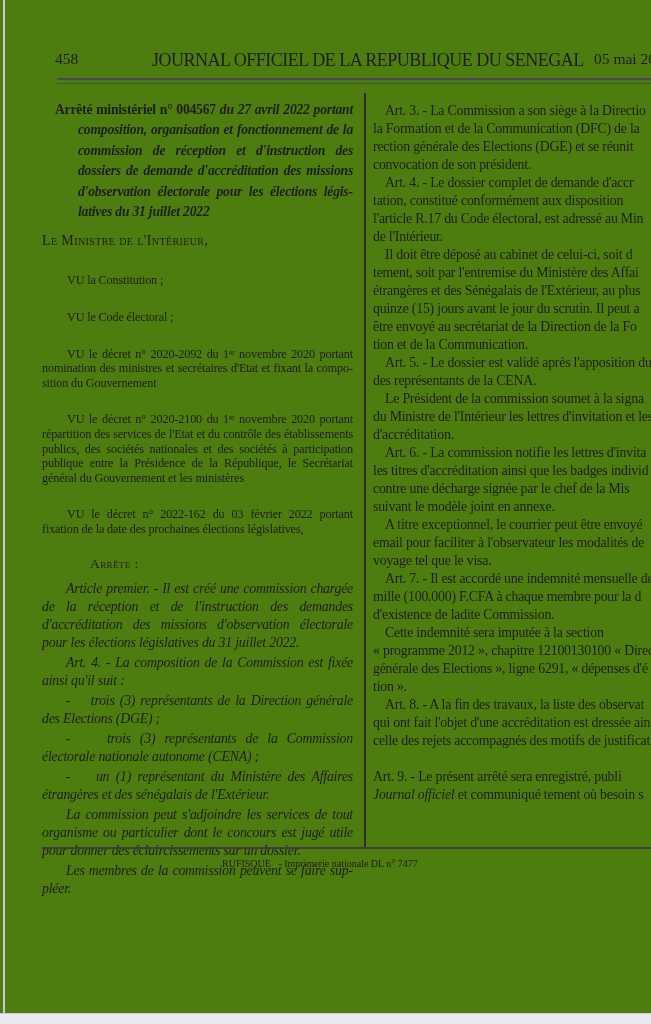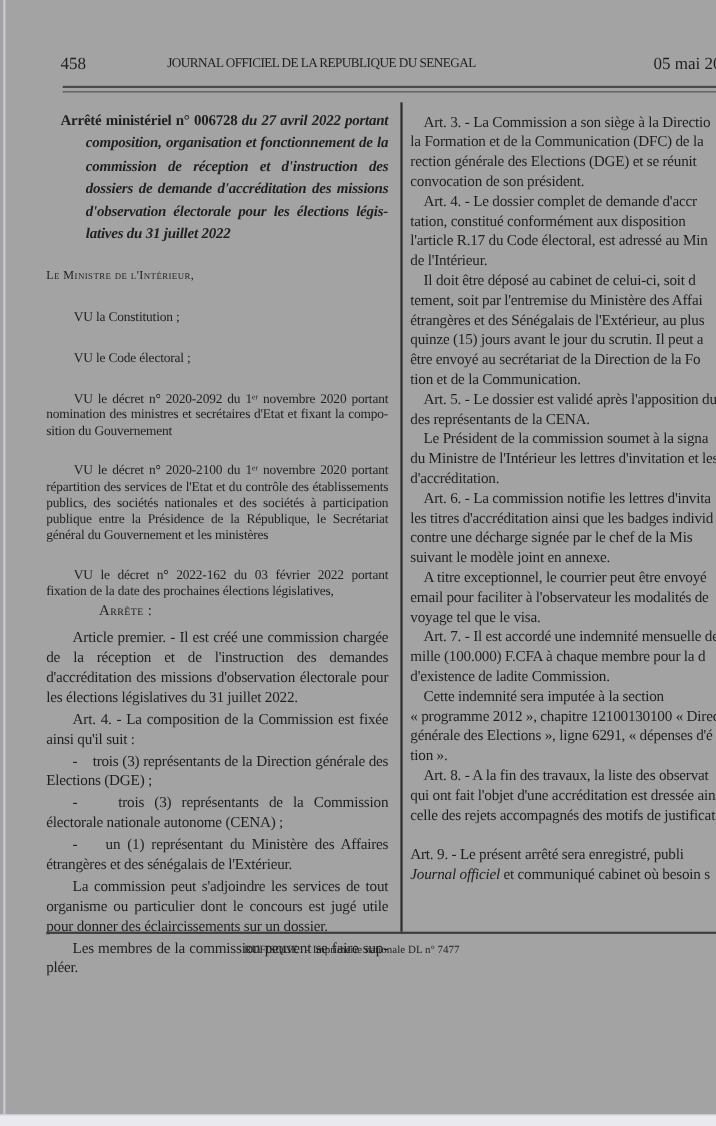--- a/index.html
+++ b/index.html
@@ -1,49 +1,49 @@
 <!DOCTYPE html>
 <html><head>
 <meta charset="utf-8">
 <style>
   html,body{margin:0;padding:0;}
   body{
     width:651px;height:1024px;overflow:hidden;background:#fdfdfe;
     font-family:"Liberation Serif","DejaVu Serif",serif;color:#1f1f1f;
   }
-  .page{position:relative;width:651px;height:1024px;background:#a3a3a3;overflow:hidden;}
+  .page{position:relative;width:651px;height:1024px;background:#4d7c0f;overflow:hidden;}
 
   
   .scan-left-border{position:absolute;left:3px;top:0;width:2px;height:1014px;background:#c9c9d2;}
   .scan-bottom-band{position:absolute;left:0;top:1013px;width:651px;height:11px;background:#e9e9ef;border-top:1px solid #c9c9d2;}
 
   
   .page-number{position:absolute;left:55px;top:50px;font-size:15.5px;}
-  .journal-title{position:absolute;left:152px;top:50px;font-size:12px;letter-spacing:-0.5px;white-space:nowrap;}
+  .journal-title{position:absolute;left:152px;top:50px;font-size:18px;letter-spacing:-0.5px;white-space:nowrap;}
   .issue-date{position:absolute;left:594px;top:50px;font-size:15.5px;white-space:nowrap;}
   .header-rule-1{position:absolute;left:57px;top:78px;width:594px;height:2px;background:#4a4a4a;}
   .header-rule-2{position:absolute;left:57px;top:82.5px;width:594px;height:1.5px;background:#4a4a4a;}
 
   
   .column-divider{position:absolute;left:364px;top:93px;width:1.5px;height:754px;background:#2e2e2e;}
   .footer-rule{position:absolute;left:42px;top:847px;width:609px;height:1.5px;background:#3d3d3d;}
   .printer-imprint{position:absolute;left:222px;top:858px;font-size:10px;white-space:nowrap;}
 
   
   .left-col{position:absolute;left:42px;top:100px;width:311px;}
   .decree-title{
     padding-left:36px;text-indent:-23px;text-align:justify;
     font-size:13.6px;line-height:20.4px;letter-spacing:-0.2px;font-weight:bold;font-style:italic;
   }
   .decree-title .lead{font-style:normal;}
-  .salutation{margin-top:23px;font-size:11px;font-variant:small-caps;letter-spacing:0.4px;}
+  .salutation{margin-top:11px;font-size:14px;font-variant:small-caps;letter-spacing:0.4px;}
   .visa{margin-top:22px;font-size:12.2px;line-height:14.6px;text-indent:25px;text-align:justify;letter-spacing:-0.15px;}
   .visa.first{margin-top:24px;}
-  .decree-word{margin-top:2px;padding-left:48px;font-size:13.5px;font-variant:small-caps;letter-spacing:0.4px;}
-  .body-para{margin-top:2px;font-size:13.8px;line-height:18px;text-indent:24px;text-align:justify;letter-spacing:-0.2px;}
+  .decree-word{margin-top:19px;padding-left:48px;font-size:13.5px;font-variant:small-caps;letter-spacing:0.4px;}
+  .body-para{margin-top:2px;font-size:13.8px;line-height:18px;text-indent:24px;text-align:justify;letter-spacing:-0.2px;font-style:italic;}
   .body-para.first{margin-top:8px;}
 
   
   .right-col{position:absolute;left:373px;top:102px;width:420px;}
   .rp{font-size:13.8px;line-height:18px;text-indent:12px;white-space:pre-line;letter-spacing:-0.2px;}
   .italic{font-style:italic;}
 </style>
 </head>
 <body>
 
@@ -54,21 +54,21 @@
   <div class="page-number">458</div>
   <div class="journal-title">JOURNAL OFFICIEL DE LA REPUBLIQUE DU SENEGAL</div>
   <div class="issue-date">05 mai 2022</div>
   <div class="header-rule-1"></div>
   <div class="header-rule-2"></div>
 
   <div class="column-divider"></div>
 
   <div class="left-col">
     <div class="decree-title">
-      <span class="lead">Arrêté ministériel n° 006728 </span><span>du 27 avril 2022 portant composition, organisation et fonctionnement de la commission de réception et d'instruction des dossiers de demande d'accréditation des missions d'observation électorale pour les élections légis­latives du 31 juillet 2022</span>
+      <span class="lead">Arrêté ministériel n° 004567 </span><span>du 27 avril 2022 portant composition, organisation et fonctionnement de la commission de réception et d'instruction des dossiers de demande d'accréditation des missions d'observation électorale pour les élections légis­latives du 31 juillet 2022</span>
     </div>
     <div class="salutation">Le Ministre de l'Intérieur,</div>
     <div class="visa first">VU la Constitution ;</div>
     <div class="visa">VU le Code électoral ;</div>
     <div class="visa">VU le décret n° 2020-2092 du 1ᵉʳ novembre 2020 portant nomination des ministres et secrétaires d'Etat et fixant la compo­sition du Gouvernement</div>
     <div class="visa">VU le décret n° 2020-2100 du 1ᵉʳ novembre 2020 portant répartition des services de l'Etat et du contrôle des établissements publics, des sociétés nationales et des sociétés à participation publique entre la Présidence de la République, le Secrétariat général du Gouvernement et les ministères</div>
     <div class="visa">VU le décret n° 2022-162 du 03 février 2022 portant fixation de la date des prochaines élections législatives,</div>
     <div class="decree-word">Arrête :</div>
     <div class="body-para first">Article premier. - Il est créé une commission chargée de la réception et de l'instruction des demandes d'accréditation des missions d'observation électorale pour les élections législatives du 31 juillet 2022.</div>
     <div class="body-para">Art. 4. - La composition de la Commission est fixée ainsi qu'il suit :</div>
@@ -111,21 +111,21 @@
 d'existence de ladite Commission.</div>
     <div class="rp">Cette indemnité sera imputée à la section
 « programme 2012 », chapitre 12100130100 « Direc
 générale des Elections », ligne 6291, « dépenses d'é
 tion ».</div>
     <div class="rp">Art. 8. - A la fin des travaux, la liste des observat
 qui ont fait l'objet d'une accréditation est dressée ainsi
 celle des rejets accompagnés des motifs de justificat</div>
     <div class="rp">
       <span>Art. 9. - Le présent arrêté sera enregistré, publi
-</span><span class="italic">Journal officiel</span><span> et communiqué cabinet où besoin s</span>
+</span><span class="italic">Journal officiel</span><span> et communiqué tement où besoin s</span>
     </div>
   </div>
 
   <div class="footer-rule"></div>
   <div class="printer-imprint">RUFISQUE&nbsp;&nbsp; - Imprimerie nationale DL n° 7477</div>
 
   <div class="scan-bottom-band"></div>
 </div>
 
 </body></html>

